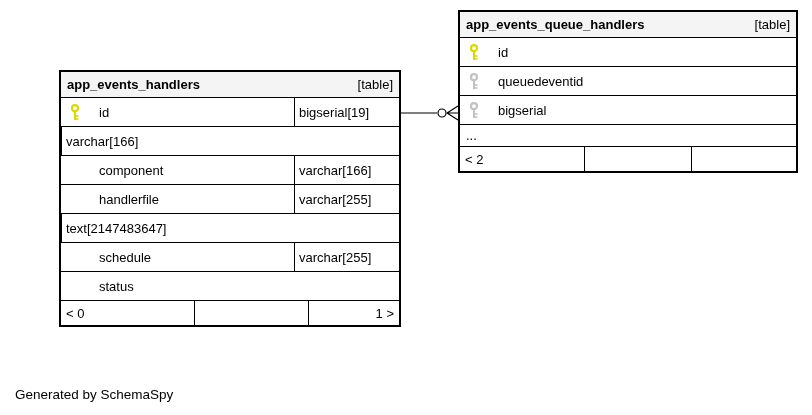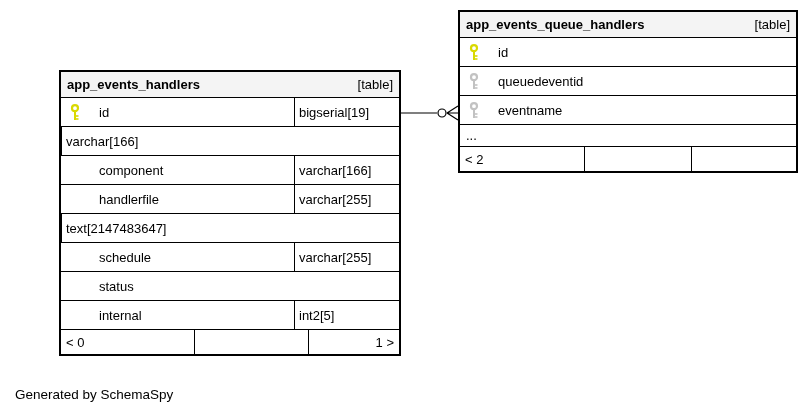--- a/index.html
+++ b/index.html
@@ -135,27 +135,20 @@
     <div class="cell-type">varchar[255]</div>
   </div>
 
   <div class="t-row">
     <div class="cell-name">
       <span class="key"></span>
       <span class="col-name">status</span>
     </div>
   </div>
 
-  <div class="t-row">
-    <div class="cell-name">
-      <span class="key"></span>
-      <span class="col-name">internal</span>
-    </div>
-    <div class="cell-type">int2[5]</div>
-  </div>
 
   <div class="t-footer">
     <div class="f-cell f-first">&lt; 0</div>
     <div class="f-cell f-mid"></div>
     <div class="f-cell f-end">1 &gt;</div>
   </div>
 </div>
 
 <div class="db-table tbl-right">
   <div class="t-header">
@@ -194,21 +187,21 @@
   <div class="t-row">
     <div class="cell-name">
       <span class="key key-foreign">
         <svg width="10" height="17" viewBox="0 0 10 17">
             <circle cx="5" cy="4.2" r="3" fill="none" stroke="currentColor" stroke-width="2.2"></circle>
             <line x1="5" y1="7.2" x2="5" y2="16" stroke="currentColor" stroke-width="2"></line>
             <line x1="5" y1="12" x2="8.5" y2="12" stroke="currentColor" stroke-width="1.6"></line>
             <line x1="5" y1="15" x2="8.5" y2="15" stroke="currentColor" stroke-width="1.6"></line>
           </svg>
       </span>
-      <span class="col-name">eventname</span>
+      <span class="col-name">bigserial</span>
     </div>
   </div>
 
   <div class="t-ellipsis">...</div>
 
   <div class="t-footer">
     <div class="f-cell f-first">&lt; 2</div>
     <div class="f-cell f-mid"></div>
     <div class="f-cell f-end"></div>
   </div>

